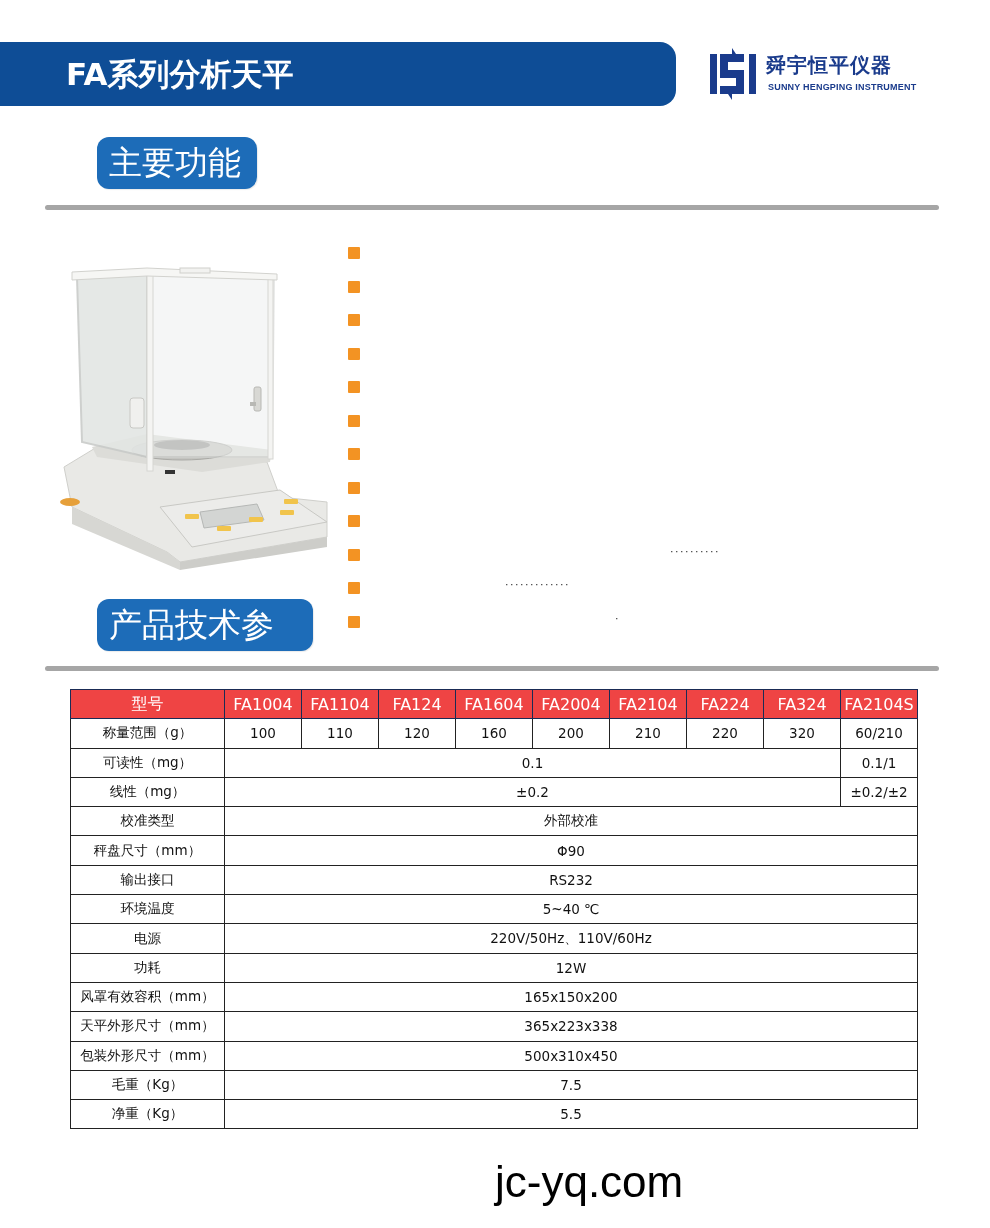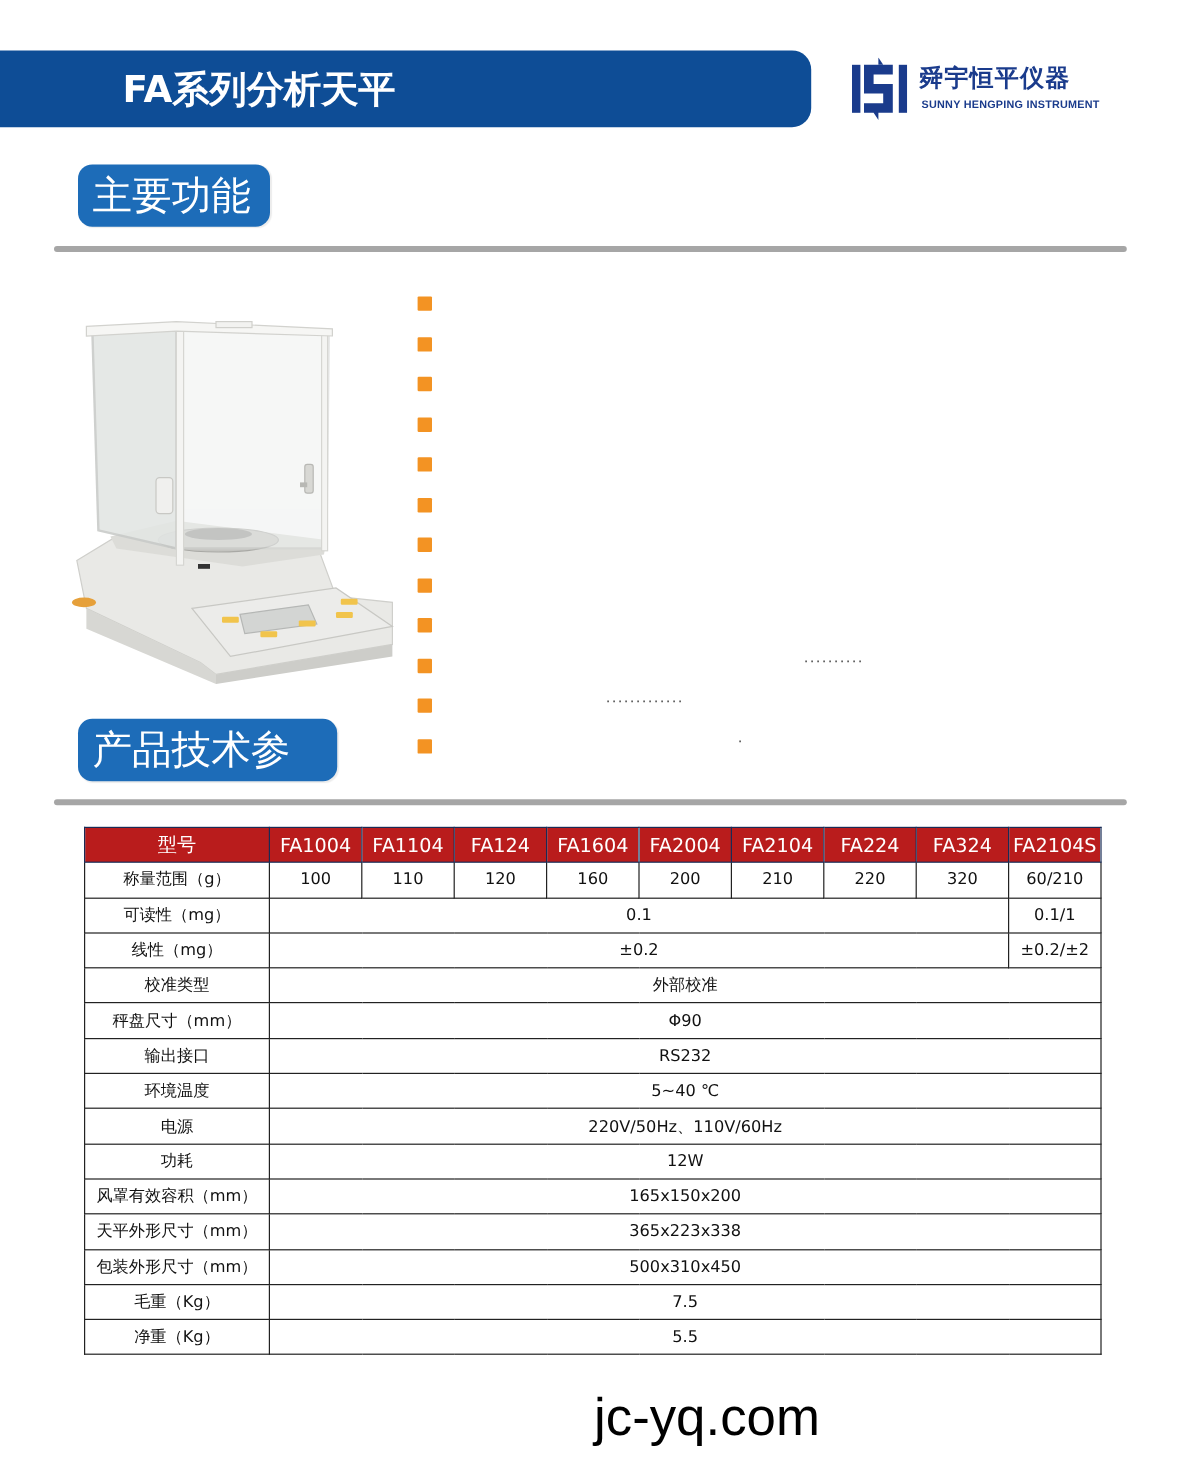--- a/index.html
+++ b/index.html
@@ -7,39 +7,39 @@
   body { position: relative; font-family: "DejaVu Sans", "Liberation Sans", sans-serif; color: #111; }
 
   .header-bar {
     position: absolute; left: 0; top: 42px; width: 676px; height: 64px;
     background: #0e4d96; border-radius: 0 16px 16px 0;
   }
   .header-title {
     position: absolute; left: 66px; top: 12px;
     color: #fff; font-weight: bold; font-size: 31px; letter-spacing: 0px;
     font-family: "DejaVu Sans", sans-serif;
-    margin-left: 36px;
   }
 
   .logo { position: absolute; left: 710px; top: 46px; width: 230px; height: 56px; }
   .logo-mark { position: absolute; left: 0; top: 2px; width: 46px; height: 52px; }
   .logo-cn {
     position: absolute; left: 56px; top: 6px; font-size: 20px; font-weight: bold;
     color: #1a3b8c; letter-spacing: 1px; font-family: "DejaVu Sans", sans-serif;
   }
   .logo-en {
     position: absolute; left: 58px; top: 36px; font-size: 9px; font-weight: bold;
     color: #1a3b8c; letter-spacing: 0.2px; font-family: "Liberation Sans", sans-serif;
   }
 
   .section-badge {
     position: absolute; background: #1d6cb8; border-radius: 12px;
     color: #fff; font-size: 33px; line-height: 52px; padding: 0 12px;
     font-family: "DejaVu Sans", sans-serif;
     box-shadow: 1px 1px 1px rgba(0,0,0,0.08);
+    margin-left: 32px;
   }
   .badge-functions { left: 65px; top: 137px; width: 160px; height: 52px; }
   .badge-specs { left: 65px; top: 599px; width: 216px; height: 52px; }
 
   .divider {
     position: absolute; left: 45px; width: 894px; height: 5px;
     background: #a6a6a6; border-radius: 3px;
   }
   .divider-1 { top: 205px; }
   .divider-2 { top: 666px; }
@@ -62,21 +62,21 @@
     border-collapse: collapse; table-layout: fixed;
     font-family: "DejaVu Sans", sans-serif; font-size: 13.5px;
   }
   table.spec col.c-label { width: 154px; }
   table.spec col.c-model { width: 77px; }
   table.spec td, table.spec th {
     border: 1.4px solid #222; height: 29.3px; text-align: center; vertical-align: middle;
     padding: 0; white-space: nowrap; overflow: hidden;
   }
   table.spec th {
-    background: #b91c1c; color: #fff; font-weight: normal; font-size: 16px;
+    background: #ef4444; color: #fff; font-weight: normal; font-size: 16px;
     border-color: #1a2b55;
   }
   table.spec td { background: #fff; color: #111; }
 
   .watermark {
     position: absolute; left: 495px; top: 1157px; font-size: 44px;
     font-family: "Liberation Sans", sans-serif; color: #000; letter-spacing: 0px;
     pointer-events: none;
   }
 </style>

